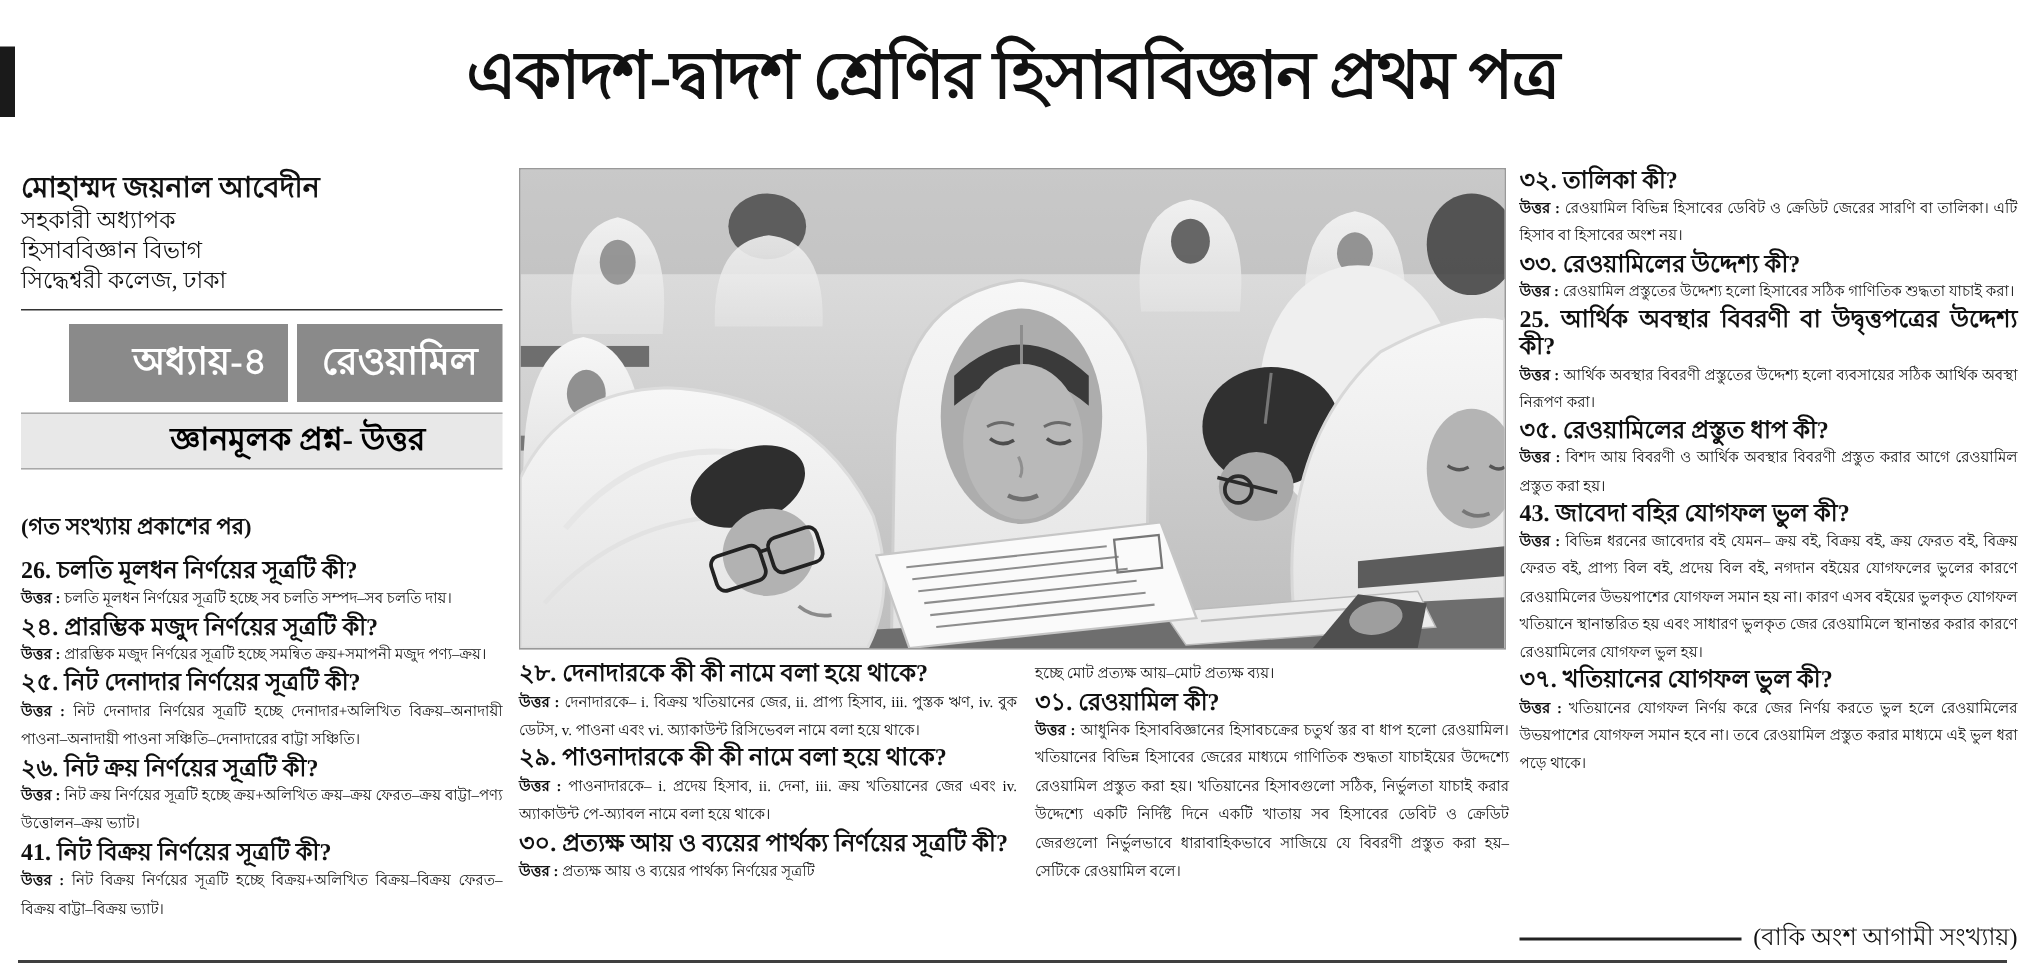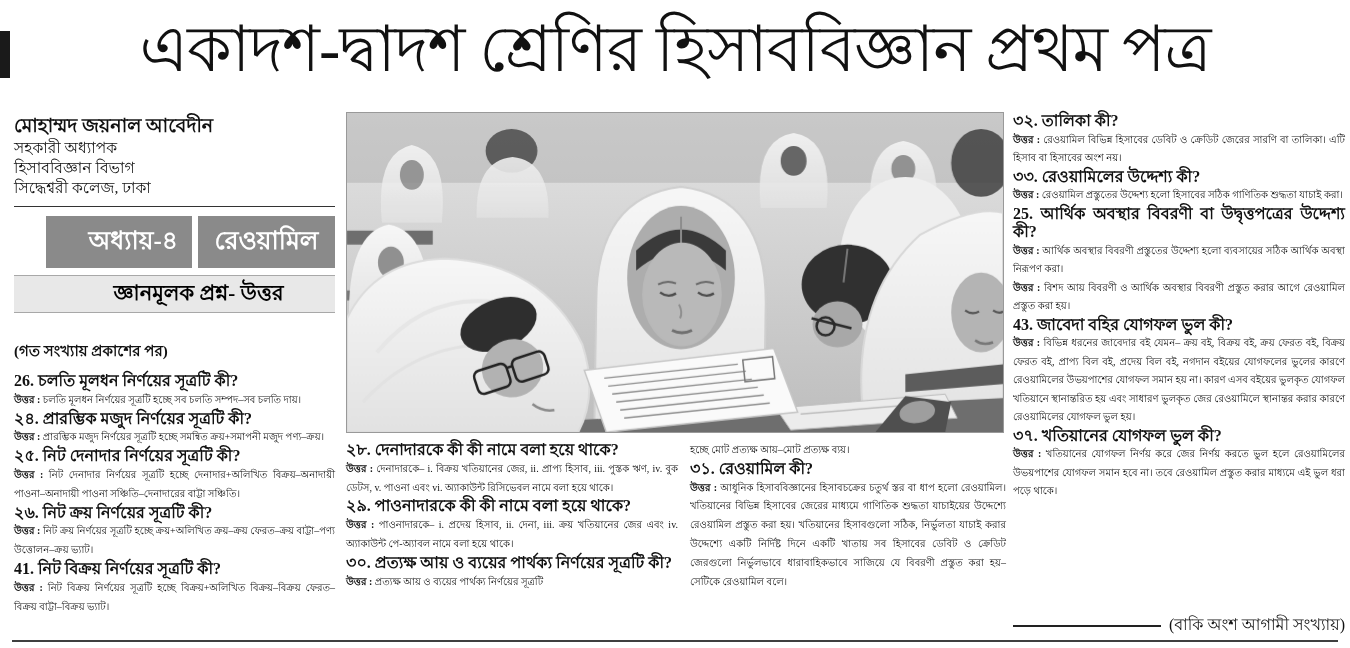--- a/index.html
+++ b/index.html
@@ -1,21 +1,21 @@
 <!DOCTYPE html>
 <html><head>
 <meta charset="utf-8">
 <style>
   html,body{margin:0;padding:0;background:#fff;}
   .page{position:relative;width:1350px;height:648px;background:#fff;overflow:hidden;
         font-family:"Liberation Serif",serif;color:#111;}
   .scan-mark{position:absolute;left:0;top:31px;width:10px;height:47px;background:#1a1a1a;}
   .masthead{position:absolute;left:20px;right:20px;top:2px;height:102px;
         display:flex;align-items:center;justify-content:center;
-        font-size:64px;font-weight:normal;letter-spacing:-1px;white-space:nowrap;
+        font-size:44px;font-weight:bold;letter-spacing:-1px;white-space:nowrap;
         font-family:"Liberation Serif",serif;}
   
   .left-col{position:absolute;left:14px;top:114px;width:321px;}
   .byline-name{font-size:19px;font-weight:bold;line-height:24px;}
   .byline-line{font-size:15.5px;line-height:20px;}
   .rule{border-top:1.5px solid #333;margin-top:8px;}
   .chapter-row{display:flex;gap:6px;margin-top:9px;}
   .chapter-box{height:52px;background:#8a8a8a;color:#fff;font-weight:bold;font-size:25px;
         display:flex;align-items:center;}
   .chapter-num{flex:0 0 146px;justify-content:flex-end;padding-right:14px;box-sizing:border-box;margin-left:32px;}
@@ -206,20 +206,21 @@
       <p class="blk q">৩১. রেওয়ামিল কী?</p>
       <p class="blk a"><b>উত্তর :</b> আধুনিক হিসাববিজ্ঞানের হিসাবচক্রের চতুর্থ স্তর বা ধাপ হলো রেওয়ামিল। খতিয়ানের বিভিন্ন হিসাবের জেরের মাধ্যমে গাণিতিক শুদ্ধতা যাচাইয়ের উদ্দেশ্যে রেওয়ামিল প্রস্তুত করা হয়। খতিয়ানের হিসাবগুলো সঠিক, নির্ভুলতা যাচাই করার উদ্দেশ্যে একটি নির্দিষ্ট দিনে একটি খাতায় সব হিসাবের ডেবিট ও ক্রেডিট জেরগুলো নির্ভুলভাবে ধারাবাহিকভাবে সাজিয়ে যে বিবরণী প্রস্তুত করা হয়– সেটিকে রেওয়ামিল বলে।</p>
     </div>
   <div class="right-col qa">
       <p class="blk q">৩২. তালিকা কী?</p>
       <p class="blk a"><b>উত্তর :</b> রেওয়ামিল বিভিন্ন হিসাবের ডেবিট ও ক্রেডিট জেরের সারণি বা তালিকা। এটি হিসাব বা হিসাবের অংশ নয়।</p>
       <p class="blk q">৩৩. রেওয়ামিলের উদ্দেশ্য কী?</p>
       <p class="blk a"><b>উত্তর :</b> রেওয়ামিল প্রস্তুতের উদ্দেশ্য হলো হিসাবের সঠিক গাণিতিক শুদ্ধতা যাচাই করা।</p>
       <p class="blk q">25. আর্থিক অবস্থার বিবরণী বা উদ্বৃত্তপত্রের উদ্দেশ্য কী?</p>
       <p class="blk a"><b>উত্তর :</b> আর্থিক অবস্থার বিবরণী প্রস্তুতের উদ্দেশ্য হলো ব্যবসায়ের সঠিক আর্থিক অবস্থা নিরূপণ করা।</p>
+      <p class="blk q">৩৫. রেওয়ামিলের প্রস্তুত ধাপ কী?</p>
       <p class="blk a"><b>উত্তর :</b> বিশদ আয় বিবরণী ও আর্থিক অবস্থার বিবরণী প্রস্তুত করার আগে রেওয়ামিল প্রস্তুত করা হয়।</p>
       <p class="blk q">43. জাবেদা বহির যোগফল ভুল কী?</p>
       <p class="blk a"><b>উত্তর :</b> বিভিন্ন ধরনের জাবেদার বই যেমন– ক্রয় বই, বিক্রয় বই, ক্রয় ফেরত বই, বিক্রয় ফেরত বই, প্রাপ্য বিল বই, প্রদেয় বিল বই, নগদান বইয়ের যোগফলের ভুলের কারণে রেওয়ামিলের উভয়পাশের যোগফল সমান হয় না। কারণ এসব বইয়ের ভুলকৃত যোগফল খতিয়ানে স্থানান্তরিত হয় এবং সাধারণ ভুলকৃত জের রেওয়ামিলে স্থানান্তর করার কারণে রেওয়ামিলের যোগফল ভুল হয়।</p>
       <p class="blk q">৩৭. খতিয়ানের যোগফল ভুল কী?</p>
       <p class="blk a"><b>উত্তর :</b> খতিয়ানের যোগফল নির্ণয় করে জের নির্ণয় করতে ভুল হলে রেওয়ামিলের উভয়পাশের যোগফল সমান হবে না। তবে রেওয়ামিল প্রস্তুত করার মাধ্যমে এই ভুল ধরা পড়ে থাকে।</p>
     </div>
 
   <div class="right-footer">
     <span class="dash"></span>
     <span>(বাকি অংশ আগামী সংখ্যায়)</span>

